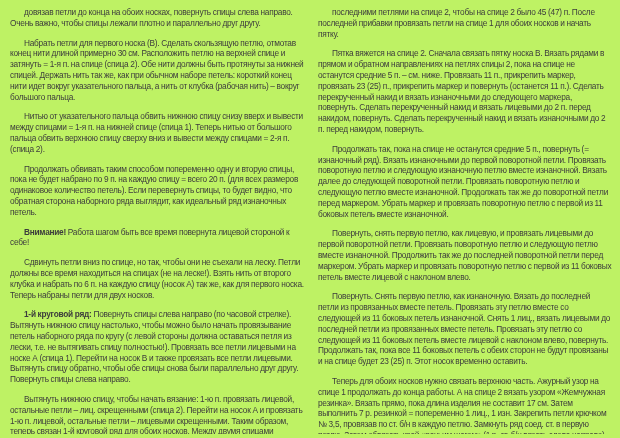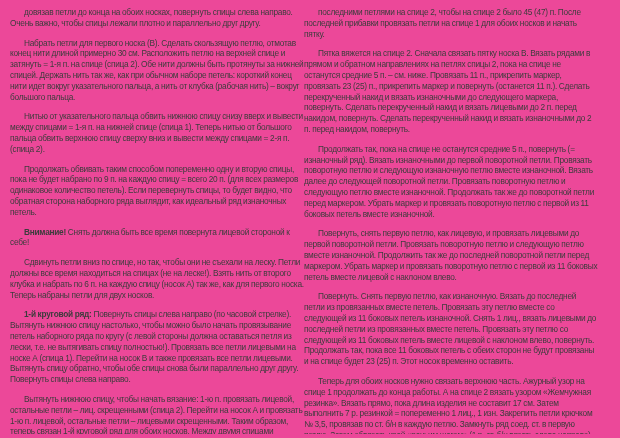--- a/index.html
+++ b/index.html
@@ -12,21 +12,22 @@
     height: 438px;
     overflow: hidden;
     font-family: "Liberation Sans", sans-serif;
   }
   .page {
     box-sizing: border-box;
     width: 620px;
     height: 438px;
     padding: 7px 8px 4px 10px;
     display: flex;
-    background: #ec4899;
+    gap: 14px;
+    background: #bef264;
   }
   .col {
     flex: 0 0 294px;
     width: 294px;
     overflow: hidden;
   }
   .para {
     margin: 0 0 9px 0;
     font-size: 8.3px;
     line-height: 10.8px;
@@ -43,21 +44,21 @@
 </head>
 <body>
 
 <div class="page">
 
   <div class="col">
     <p class="para"><b class="lead"></b><span>довязав петли до конца на обоих носках, повернуть спицы слева направо. Очень важно, чтобы спицы лежали плотно и параллельно друг другу.</span></p>
     <p class="para"><b class="lead"></b><span>Набрать петли для первого носка (В). Сделать скользящую петлю, отмотав конец нити длиной примерно 30 см. Расположить петлю на верхней спице и затянуть = 1-я п. на спице (спица 2). Обе нити должны быть протянуты за нижней спицей. Держать нить так же, как при обычном наборе петель: короткий конец нити идет вокруг указательного пальца, а нить от клубка (рабочая нить) – вокруг большого пальца.</span></p>
     <p class="para"><b class="lead"></b><span>Нитью от указательного пальца обвить нижнюю спицу снизу вверх и вывести между спицами = 1-я п. на нижней спице (спица 1). Теперь нитью от большого пальца обвить верхнюю спицу сверху вниз и вывести между спицами = 2-я п. (спица 2).</span></p>
     <p class="para"><b class="lead"></b><span>Продолжать обвивать таким способом попеременно одну и вторую спицы, пока не будет набрано по 9 п. на каждую спицу = всего 20 п. (для всех размеров одинаковое количество петель). Если перевернуть спицы, то будет видно, что обратная сторона наборного ряда выглядит, как идеальный ряд изнаночных петель.</span></p>
-    <p class="para"><b class="lead">Внимание!</b><span> Снять должна быть все время повернута лицевой стороной к себе!</span></p>
+    <p class="para"><b class="lead">Внимание!</b><span> Работа шагом быть все время повернута лицевой стороной к себе!</span></p>
     <p class="para"><b class="lead"></b><span>Сдвинуть петли вниз по спице, но так, чтобы они не съехали на леску. Петли должны все время находиться на спицах (не на леске!). Взять нить от второго клубка и набрать по 6 п. на каждую спицу (носок А) так же, как для первого носка. Теперь набраны петли для двух носков.</span></p>
     <p class="para"><b class="lead">1-й круговой ряд:</b><span> Повернуть спицы слева направо (по часовой стрелке). Вытянуть нижнюю спицу настолько, чтобы можно было начать провязывание петель наборного ряда по кругу (с левой стороны должна оставаться петля из лески, т.е. не вытягивать спицу полностью!). Провязать все петли лицевыми на носке А (спица 1). Перейти на носок В и также провязать все петли лицевыми. Вытянуть спицу обратно, чтобы обе спицы снова были параллельно друг другу. Повернуть спицы слева направо.</span></p>
     <p class="para"><b class="lead"></b><span>Вытянуть нижнюю спицу, чтобы начать вязание: 1-ю п. провязать лицевой, остальные петли – лиц. скрещенными (спица 2). Перейти на носок А и провязать 1-ю п. лицевой, остальные петли – лицевыми скрещенными. Таким образом, теперь связан 1-й круговой ряд для обоих носков. Между двумя спицами прикрепить маркер, чтобы знать, где начинаются круговые ряды.</span></p>
 
   </div>
 
   <div class="col">
     <p class="para"><b class="lead"></b><span>последними петлями на спице 2, чтобы на спице 2 было 45 (47) п. После последней прибавки провязать петли на спице 1 для обоих носков и начать пятку.</span></p>
     <p class="para"><b class="lead"></b><span>Пятка вяжется на спице 2. Сначала связать пятку носка В. Вязать рядами в прямом и обратном направлениях на петлях спицы 2, пока на спице не останутся средние 5 п. – см. ниже. Провязать 11 п., прикрепить маркер, провязать 23 (25) п., прикрепить маркер и повернуть (останется 11 п.). Сделать перекрученный накид и вязать изнаночными до следующего маркера, повернуть. Сделать перекрученный накид и вязать лицевыми до 2 п. перед накидом, повернуть. Сделать перекрученный накид и вязать изнаночными до 2 п. перед накидом, повернуть.</span></p>
     <p class="para"><b class="lead"></b><span>Продолжать так, пока на спице не останутся средние 5 п., повернуть (= изнаночный ряд). Вязать изнаночными до первой поворотной петли. Провязать поворотную петлю и следующую изнаночную петлю вместе изнаночной. Вязать далее до следующей поворотной петли. Провязать поворотную петлю и следующую петлю вместе изнаночной. Продолжать так же до поворотной петли перед маркером. Убрать маркер и провязать поворотную петлю с первой из 11 боковых петель вместе изнаночной.</span></p>

